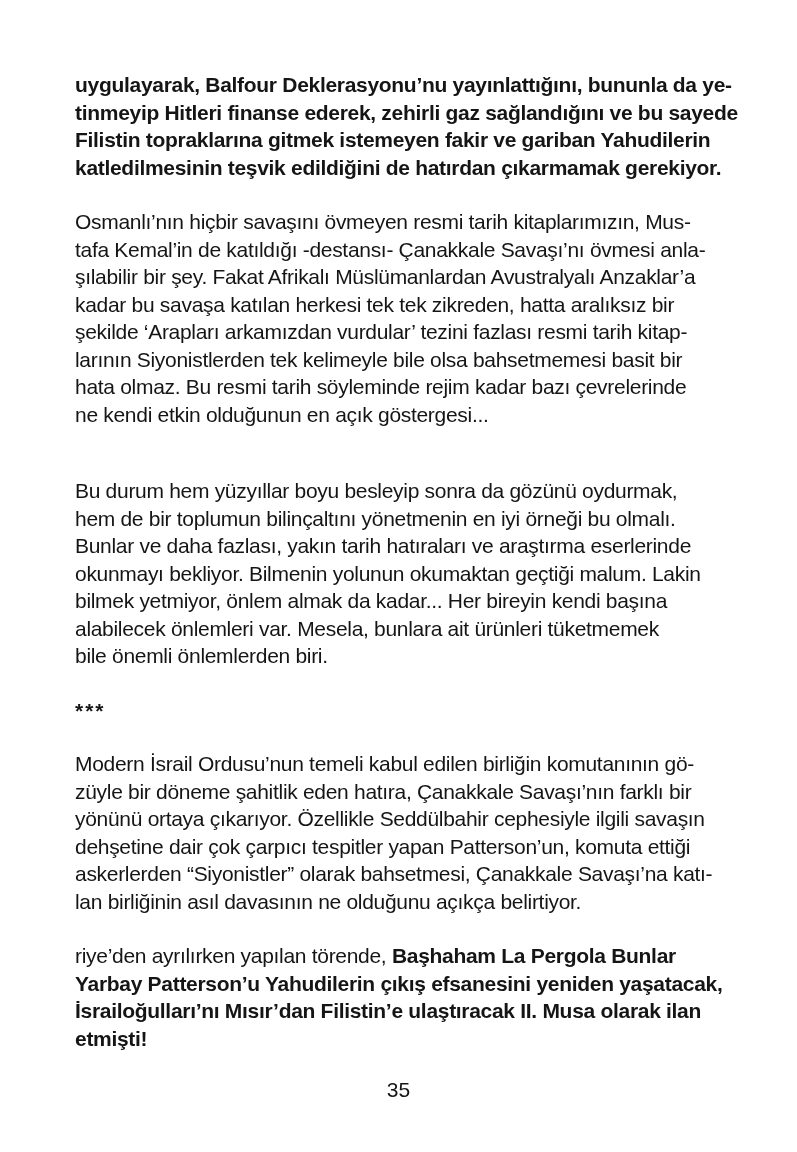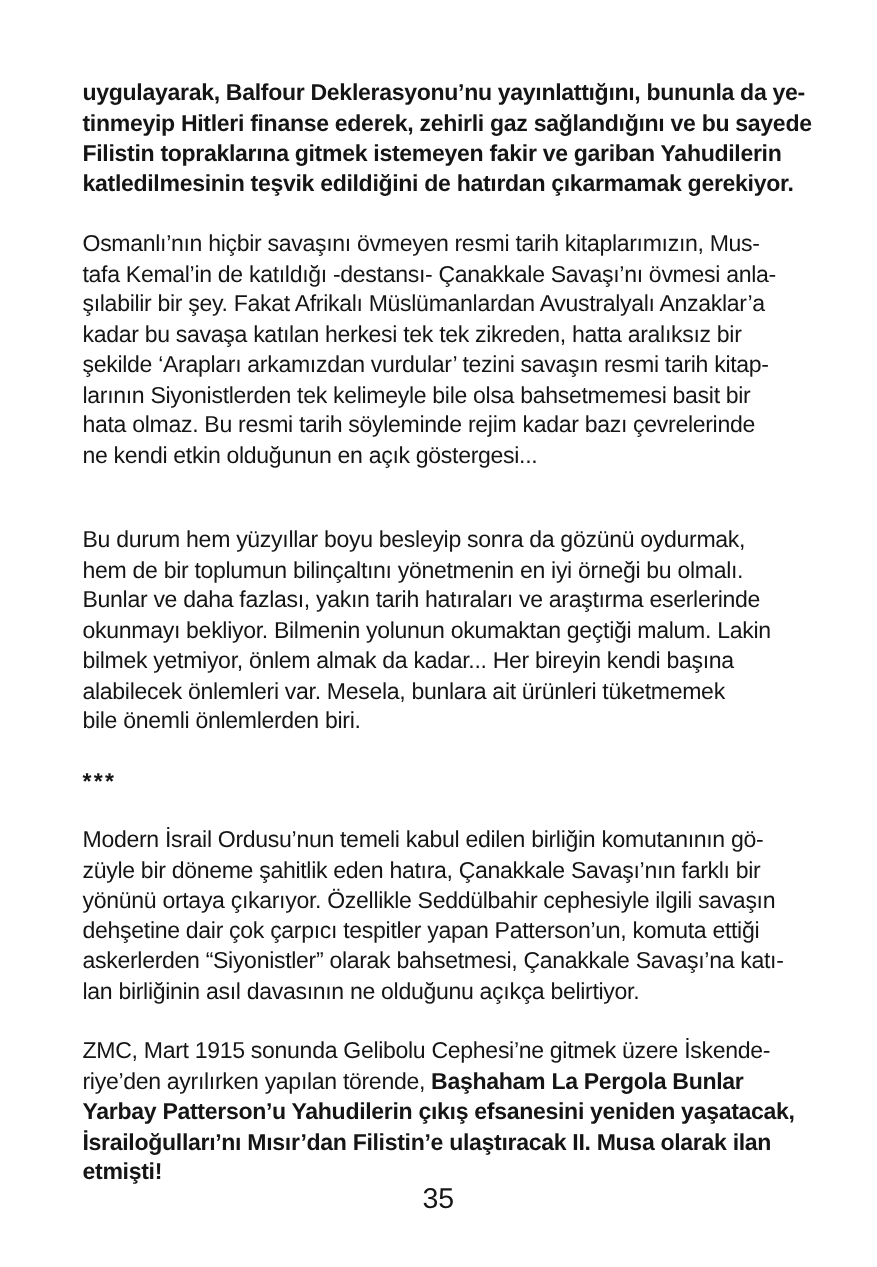--- a/index.html
+++ b/index.html
@@ -44,42 +44,42 @@
   .separator-para .line {
     font-weight: 700;
     letter-spacing: 2px;
   }
   .page-number {
     position: absolute;
     left: 0;
     top: 1076px;
     width: 100%;
     text-align: center;
-    font-size: 26px;
+    font-size: 21px;
     line-height: 27.5px;
     color: #151515;
   }
 </style>
 </head>
 <body>
 
 <div class="page">
   <main class="text-block" id="paragraphs-container">
       <div class="paragraph">
         <div class="line"><span class="bold">uygulayarak, Balfour Deklerasyonu’nu yayınlattığını, bununla da ye-</span></div>
         <div class="line"><span class="bold">tinmeyip Hitleri finanse ederek, zehirli gaz sağlandığını ve bu sayede</span></div>
         <div class="line"><span class="bold">Filistin topraklarına gitmek istemeyen fakir ve gariban Yahudilerin</span></div>
         <div class="line"><span class="bold">katledilmesinin teşvik edildiğini de hatırdan çıkarmamak gerekiyor.</span></div>
       </div>
       <div class="paragraph">
         <div class="line"><span>Osmanlı’nın hiçbir savaşını övmeyen resmi tarih kitaplarımızın, Mus-</span></div>
         <div class="line"><span>tafa Kemal’in de katıldığı -destansı- Çanakkale Savaşı’nı övmesi anla-</span></div>
         <div class="line"><span>şılabilir bir şey. Fakat Afrikalı Müslümanlardan Avustralyalı Anzaklar’a</span></div>
         <div class="line"><span>kadar bu savaşa katılan herkesi tek tek zikreden, hatta aralıksız bir</span></div>
-        <div class="line"><span>şekilde ‘Arapları arkamızdan vurdular’ tezini savaşın resmi tarih kitap-</span></div>
+        <div class="line"><span>şekilde ‘Arapları arkamızdan vurdular’ tezini fazlası resmi tarih kitap-</span></div>
         <div class="line"><span>larının Siyonistlerden tek kelimeyle bile olsa bahsetmemesi basit bir</span></div>
         <div class="line"><span>hata olmaz. Bu resmi tarih söyleminde rejim kadar bazı çevrelerinde</span></div>
         <div class="line"><span>ne kendi etkin olduğunun en açık göstergesi...</span></div>
       </div>
       <div class="paragraph extra-gap">
         <div class="line"><span>Bu durum hem yüzyıllar boyu besleyip sonra da gözünü oydurmak,</span></div>
         <div class="line"><span>hem de bir toplumun bilinçaltını yönetmenin en iyi örneği bu olmalı.</span></div>
         <div class="line"><span>Bunlar ve daha fazlası, yakın tarih hatıraları ve araştırma eserlerinde</span></div>
         <div class="line"><span>okunmayı bekliyor. Bilmenin yolunun okumaktan geçtiği malum. Lakin</span></div>
         <div class="line"><span>bilmek yetmiyor, önlem almak da kadar... Her bireyin kendi başına</span></div>
@@ -91,21 +91,20 @@
       </div>
       <div class="paragraph">
         <div class="line"><span>Modern İsrail Ordusu’nun temeli kabul edilen birliğin komutanının gö-</span></div>
         <div class="line"><span>züyle bir döneme şahitlik eden hatıra, Çanakkale Savaşı’nın farklı bir</span></div>
         <div class="line"><span>yönünü ortaya çıkarıyor. Özellikle Seddülbahir cephesiyle ilgili savaşın</span></div>
         <div class="line"><span>dehşetine dair çok çarpıcı tespitler yapan Patterson’un, komuta ettiği</span></div>
         <div class="line"><span>askerlerden “Siyonistler” olarak bahsetmesi, Çanakkale Savaşı’na katı-</span></div>
         <div class="line"><span>lan birliğinin asıl davasının ne olduğunu açıkça belirtiyor.</span></div>
       </div>
       <div class="paragraph">
-        <div class="line"><span>ZMC, Mart 1915 sonunda Gelibolu Cephesi’ne gitmek üzere İskende-</span></div>
         <div class="line"><span>riye’den ayrılırken yapılan törende, </span><span class="bold">Başhaham La Pergola Bunlar</span></div>
         <div class="line"><span class="bold">Yarbay Patterson’u Yahudilerin çıkış efsanesini yeniden yaşatacak,</span></div>
         <div class="line"><span class="bold">İsrailoğulları’nı Mısır’dan Filistin’e ulaştıracak II. Musa olarak ilan</span></div>
         <div class="line"><span class="bold">etmişti!</span></div>
       </div>
     </main>
   <div class="page-number">35</div>
 </div>
 
 </body></html>

